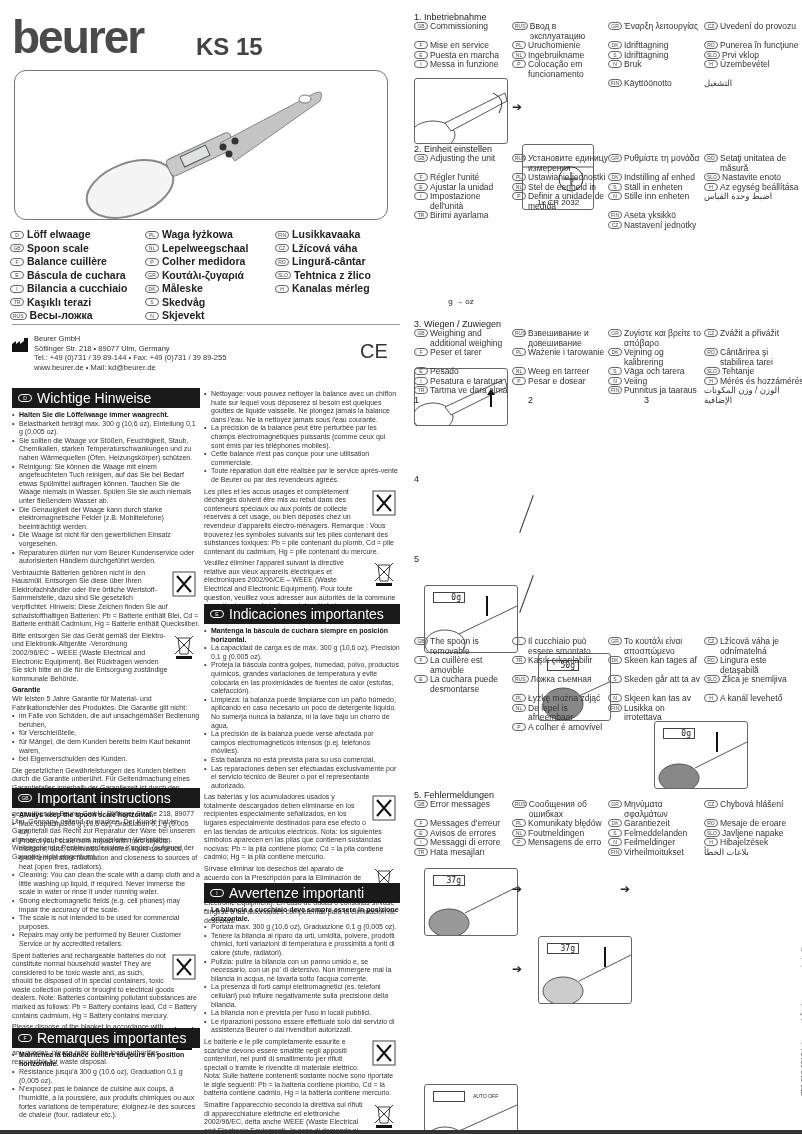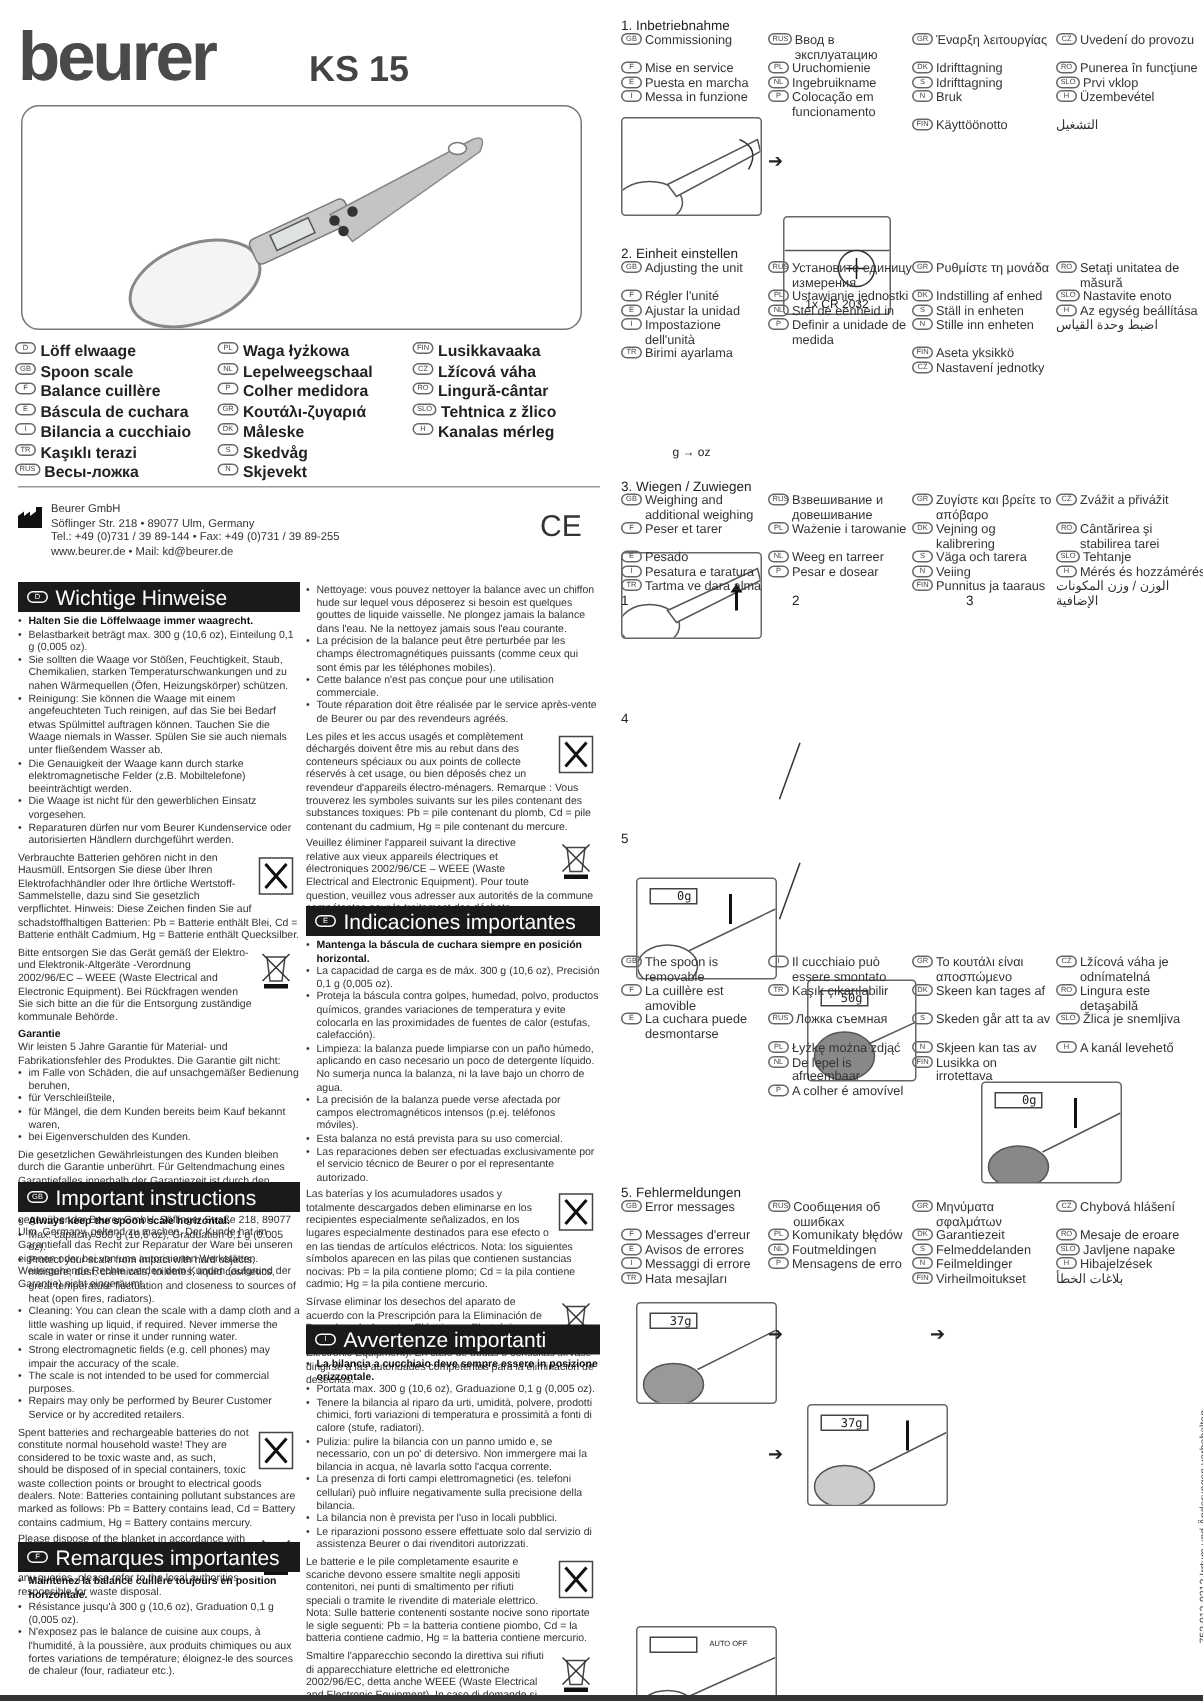--- a/index.html
+++ b/index.html
@@ -1,22 +1,22 @@
 <!DOCTYPE html>
 <html><head>
 <meta charset="utf-8">
 <style>
 *{box-sizing:border-box;margin:0;padding:0}
 body{width:802px;height:1134px;background:#fff;font-family:"Liberation Sans",sans-serif;color:#222;position:relative;overflow:hidden}
 .abs{position:absolute}
 .logo{left:12px;top:10px;font-size:46px;font-weight:bold;color:#4a4a4a;letter-spacing:-2px}
-.model{left:206px;top:33px;font-size:24px;font-weight:bold;color:#444}
+.model{left:196px;top:33px;font-size:24px;font-weight:bold;color:#444}
 .hero{left:14px;top:70px;width:374px;height:150px;border:1px solid #777;border-radius:12px;overflow:hidden}
 .langs{left:10px;top:228px;width:390px;display:grid;grid-template-columns:135px 130px 125px;font-size:10.5px;font-weight:bold;line-height:13.5px}
-.lang{display:flex;gap:3px;white-space:nowrap}
+.lang{display:flex;align-items:center;gap:3px;white-space:nowrap}
 .cc{display:inline-block;border:1px solid #666;border-radius:5px;font-size:5px;padding:0 2px;height:8px;line-height:7px;color:#444;font-weight:normal;min-width:14px;text-align:center}
 .hr{height:1px;background:#999}
 .mfr{left:34px;top:334px;font-size:7.5px;line-height:9.5px;color:#333}
 .ce{left:360px;top:340px;font-size:20px;color:#333}
 .sechead{background:#1a1a1a;color:#fff;font-size:14px;padding:2px 6px;display:flex;align-items:center;gap:5px}
 .sechead .cc{border-color:#fff;color:#fff}
 .txt{font-size:7px;line-height:8.6px;color:#333}
 .txt ul{list-style:none}
 .txt li{padding-left:7px;position:relative}
 .txt li:before{content:"•";position:absolute;left:0}
@@ -383,21 +383,21 @@
 <div class="abs fig" style="left:522px;top:78px;width:72px;height:66px">
   <svg width="94" height="66">
       <line x1="0" y1="22" x2="94" y2="22" stroke="#555"></line>
       <circle cx="48" cy="34" r="12" fill="#fff" stroke="#333"></circle>
       <path d="M41 34 H55 M48 27 V41" stroke="#111"></path>
       <ellipse cx="84" cy="35" rx="6" ry="10" fill="none" stroke="#555"></ellipse>
     </svg>
   <div class="cap abs" style="left:0;right:0;bottom:2px">1x CR 2032</div>
 </div>
 
-<div class="abs" style="left:414px;top:164px;width:380px">
+<div class="abs" style="left:414px;top:144px;width:380px">
   <div class="rh">2. Einheit einstellen</div>
   <div class="rgrid">
     <div>
         <span class="cc">GB</span>
         <span>Adjusting the unit</span>
       </div>
     <div>
         <span class="cc">RUS</span>
         <span>Установите единицу измерения</span>
       </div>

